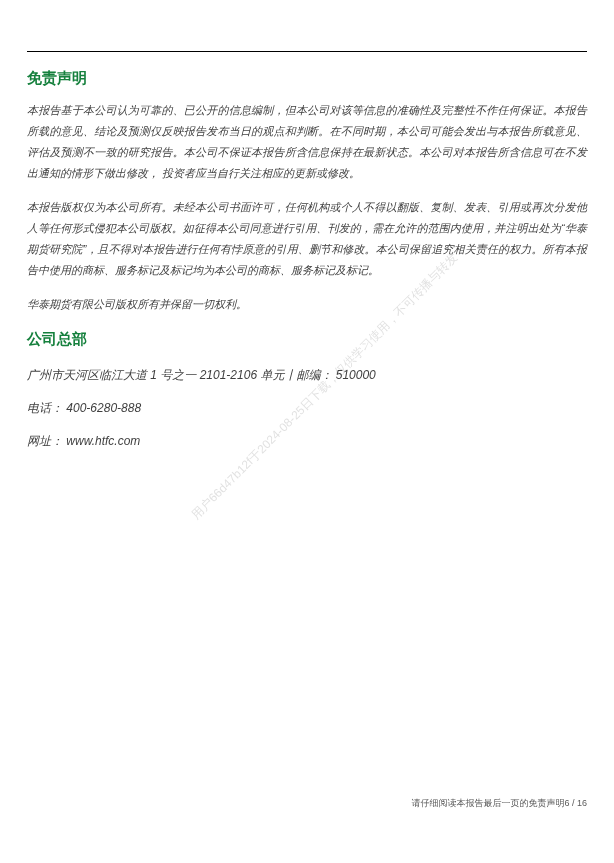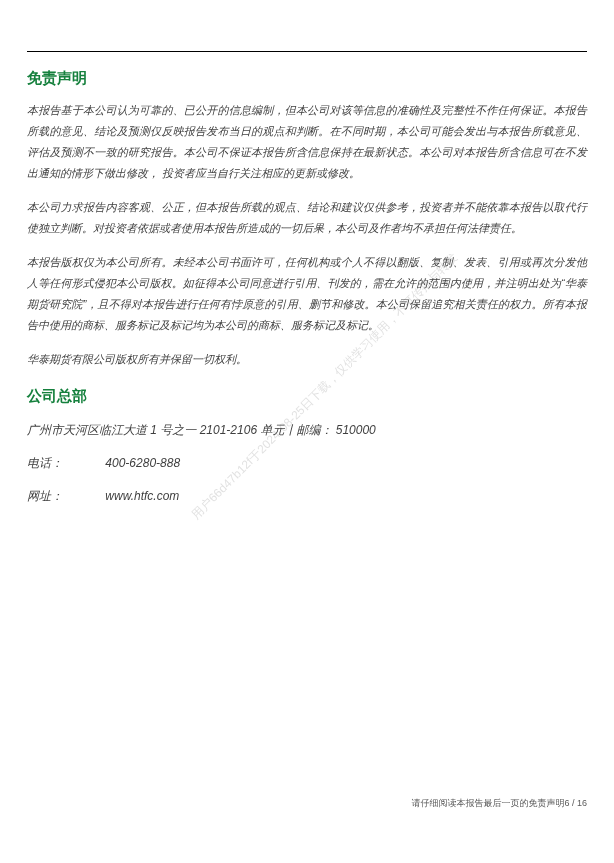--- a/index.html
+++ b/index.html
@@ -35,32 +35,32 @@
   }
   .para {
     margin: 13px 0 0 0;
     font-size: 11px;
     line-height: 21px;
     color: #3f3f3f;
     text-align: justify;
     font-style: italic;
   }
   .hq-title {
+    font-family: Liberation Mono, monospace;
   }
   .contact-line {
     margin: 18px 0 0 0;
     font-size: 12px;
     line-height: 15px;
     color: #3f3f3f;
     font-style: italic;
   }
   .contact-line .value {
     color: #3f3f3f;
     text-decoration: none;
-    margin-left: 39px;
   }
   .watermark {
     position: absolute;
     left: 120px;
     top: 378px;
     width: 410px;
     text-align: center;
     transform: rotate(-45deg);
     transform-origin: center center;
     font-size: 12px;
@@ -88,21 +88,20 @@
   <div class="watermark">用户66d47b12f于2024-08-25日下载，仅供学习使用，不可传播与转发</div>
 
   <div class="content">
 
     <hr class="top-rule">
 
     <h1 class="section-title">免责声明</h1>
 
     <p class="para">本报告基于本公司认为可靠的、已公开的信息编制，但本公司对该等信息的准确性及完整性不作任何保证。本报告所载的意见、结论及预测仅反映报告发布当日的观点和判断。在不同时期，本公司可能会发出与本报告所载意见、评估及预测不一致的研究报告。本公司不保证本报告所含信息保持在最新状态。本公司对本报告所含信息可在不发出通知的情形下做出修改， 投资者应当自行关注相应的更新或修改。</p>
 
-    <p class="para">本公司力求报告内容客观、公正，但本报告所载的观点、结论和建议仅供参考，投资者并不能依靠本报告以取代行使独立判断。对投资者依据或者使用本报告所造成的一切后果，本公司及作者均不承担任何法律责任。</p>
 
     <p class="para">本报告版权仅为本公司所有。未经本公司书面许可，任何机构或个人不得以翻版、复制、发表、引用或再次分发他人等任何形式侵犯本公司版权。如征得本公司同意进行引用、刊发的，需在允许的范围内使用，并注明出处为“华泰期货研究院”，且不得对本报告进行任何有悖原意的引用、删节和修改。本公司保留追究相关责任的权力。所有本报告中使用的商标、服务标记及标记均为本公司的商标、服务标记及标记。</p>
 
     <p class="para">华泰期货有限公司版权所有并保留一切权利。</p>
 
     <h1 class="section-title hq-title">公司总部</h1>
 
     <div class="contact-line">广州市天河区临江大道 1 号之一 2101-2106 单元丨邮编： 510000</div>
 
     <div class="contact-line">

